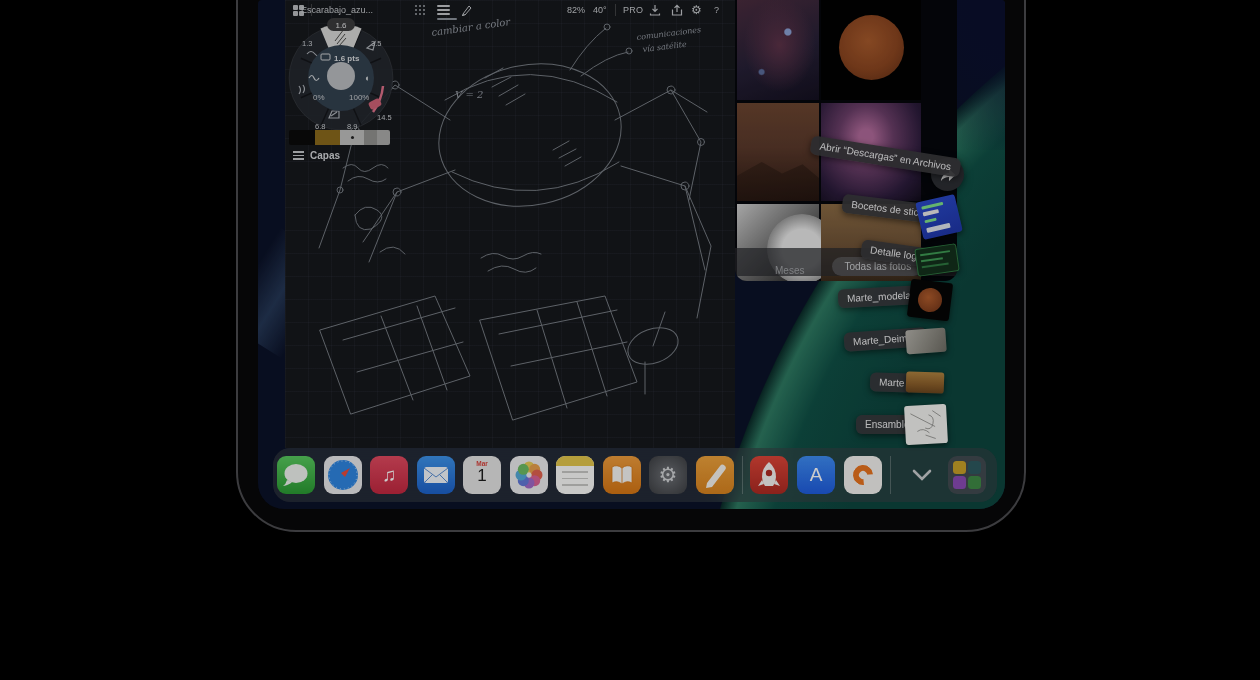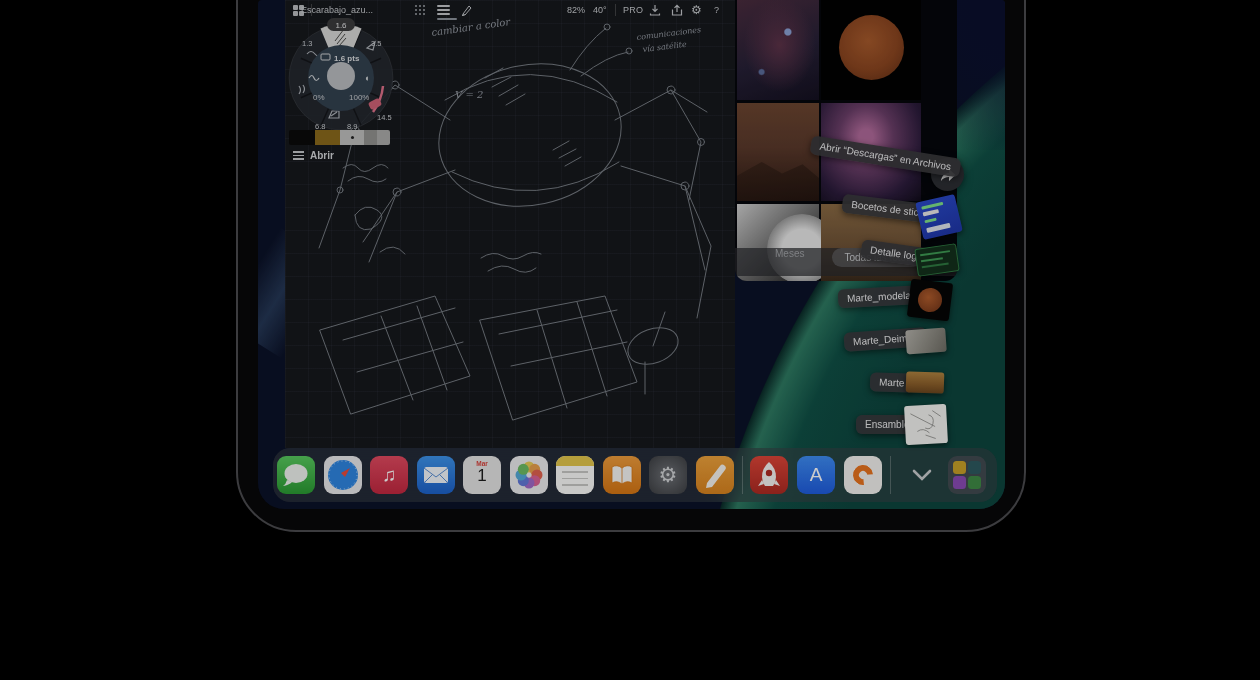--- a/index.html
+++ b/index.html
@@ -43,21 +43,21 @@
   .capas{position:absolute;left:8px;top:150px;display:flex;align-items:center;gap:6px;
          color:#d3d5d8;font-size:10px;font-weight:bold;}
   .capas .lines{width:11px;display:flex;flex-direction:column;gap:2px;}
   .capas .lines i{height:1.6px;background:#c3c6ca;}
   .hand{fill:#a8aeb7;font-family:"DejaVu Serif",serif;font-style:italic;opacity:.85;}
   
   .photos-win{position:absolute;left:477px;top:0;width:222px;height:281px;background:#05070c;
               border-radius:0 0 12px 12px;overflow:hidden;}
   .ph-tile{position:absolute;}
   .ph-bar{position:absolute;left:0;bottom:5px;width:100%;height:28px;
-          background:rgba(40,42,46,.72);display:flex;align-items:flex-start;font-size:10px;color:#9fa1a5;}
+          background:rgba(40,42,46,.72);display:flex;align-items:flex-end;font-size:10px;color:#9fa1a5;}
   .ph-pill{background:rgba(118,120,126,.45);color:#c9cbce;border-radius:14px;padding:4px 12px;}
   
   .pill{position:absolute;background:rgba(56,56,60,.94);color:#e8e8ea;font-size:10px;
         padding:4px 9px;border-radius:6px;white-space:nowrap;box-shadow:0 2px 6px rgba(0,0,0,.5);}
   .thumb{position:absolute;border-radius:3px;box-shadow:0 2px 6px rgba(0,0,0,.55);}
   .share-btn{position:absolute;left:673px;top:158px;width:33px;height:33px;border-radius:50%;
         background:#2c2e33;display:flex;align-items:center;justify-content:center;box-shadow:0 2px 8px rgba(0,0,0,.5);}
   
   .dock{position:absolute;left:15px;top:448px;width:724px;height:54px;border-radius:17px;
         background:rgba(58,63,69,.55);backdrop-filter:blur(14px);-webkit-backdrop-filter:blur(14px);}
@@ -225,21 +225,21 @@
         <i style="width:13px;background:#92928f"></i>
         <i style="width:13px;background:#ababa9"></i>
       </div>
 
       <div class="capas">
         <span class="lines">
             <i></i>
             <i></i>
             <i></i>
           </span>
-        <span>Abrir</span>
+        <span>Capas</span>
       </div>
     </div>
 
     <div class="photos-win">
       <div class="ph-tile" style="left:2px;top:0;width:82px;height:100px;
         background:radial-gradient(circle at 62% 32%,#8aa0d4 0 3.5%,rgba(0,0,0,0) 5%),radial-gradient(circle at 30% 72%,#5a6c9a 0 2.5%,rgba(0,0,0,0) 4%),radial-gradient(ellipse at 52% 45%,#5c3248 0%,#33254200 60%),linear-gradient(160deg,#4a2c3e 0%,#262036 55%,#141020 100%);"></div>
       <div class="ph-tile" style="left:86px;top:0;width:100px;height:100px;background:#020202;">
         <div style="position:absolute;left:18px;top:15px;width:65px;height:65px;border-radius:50%;
           background:radial-gradient(circle at 45% 40%,#a65a2c 0%,#8a4520 55%,#5e2d14 100%);"></div>
       </div>

